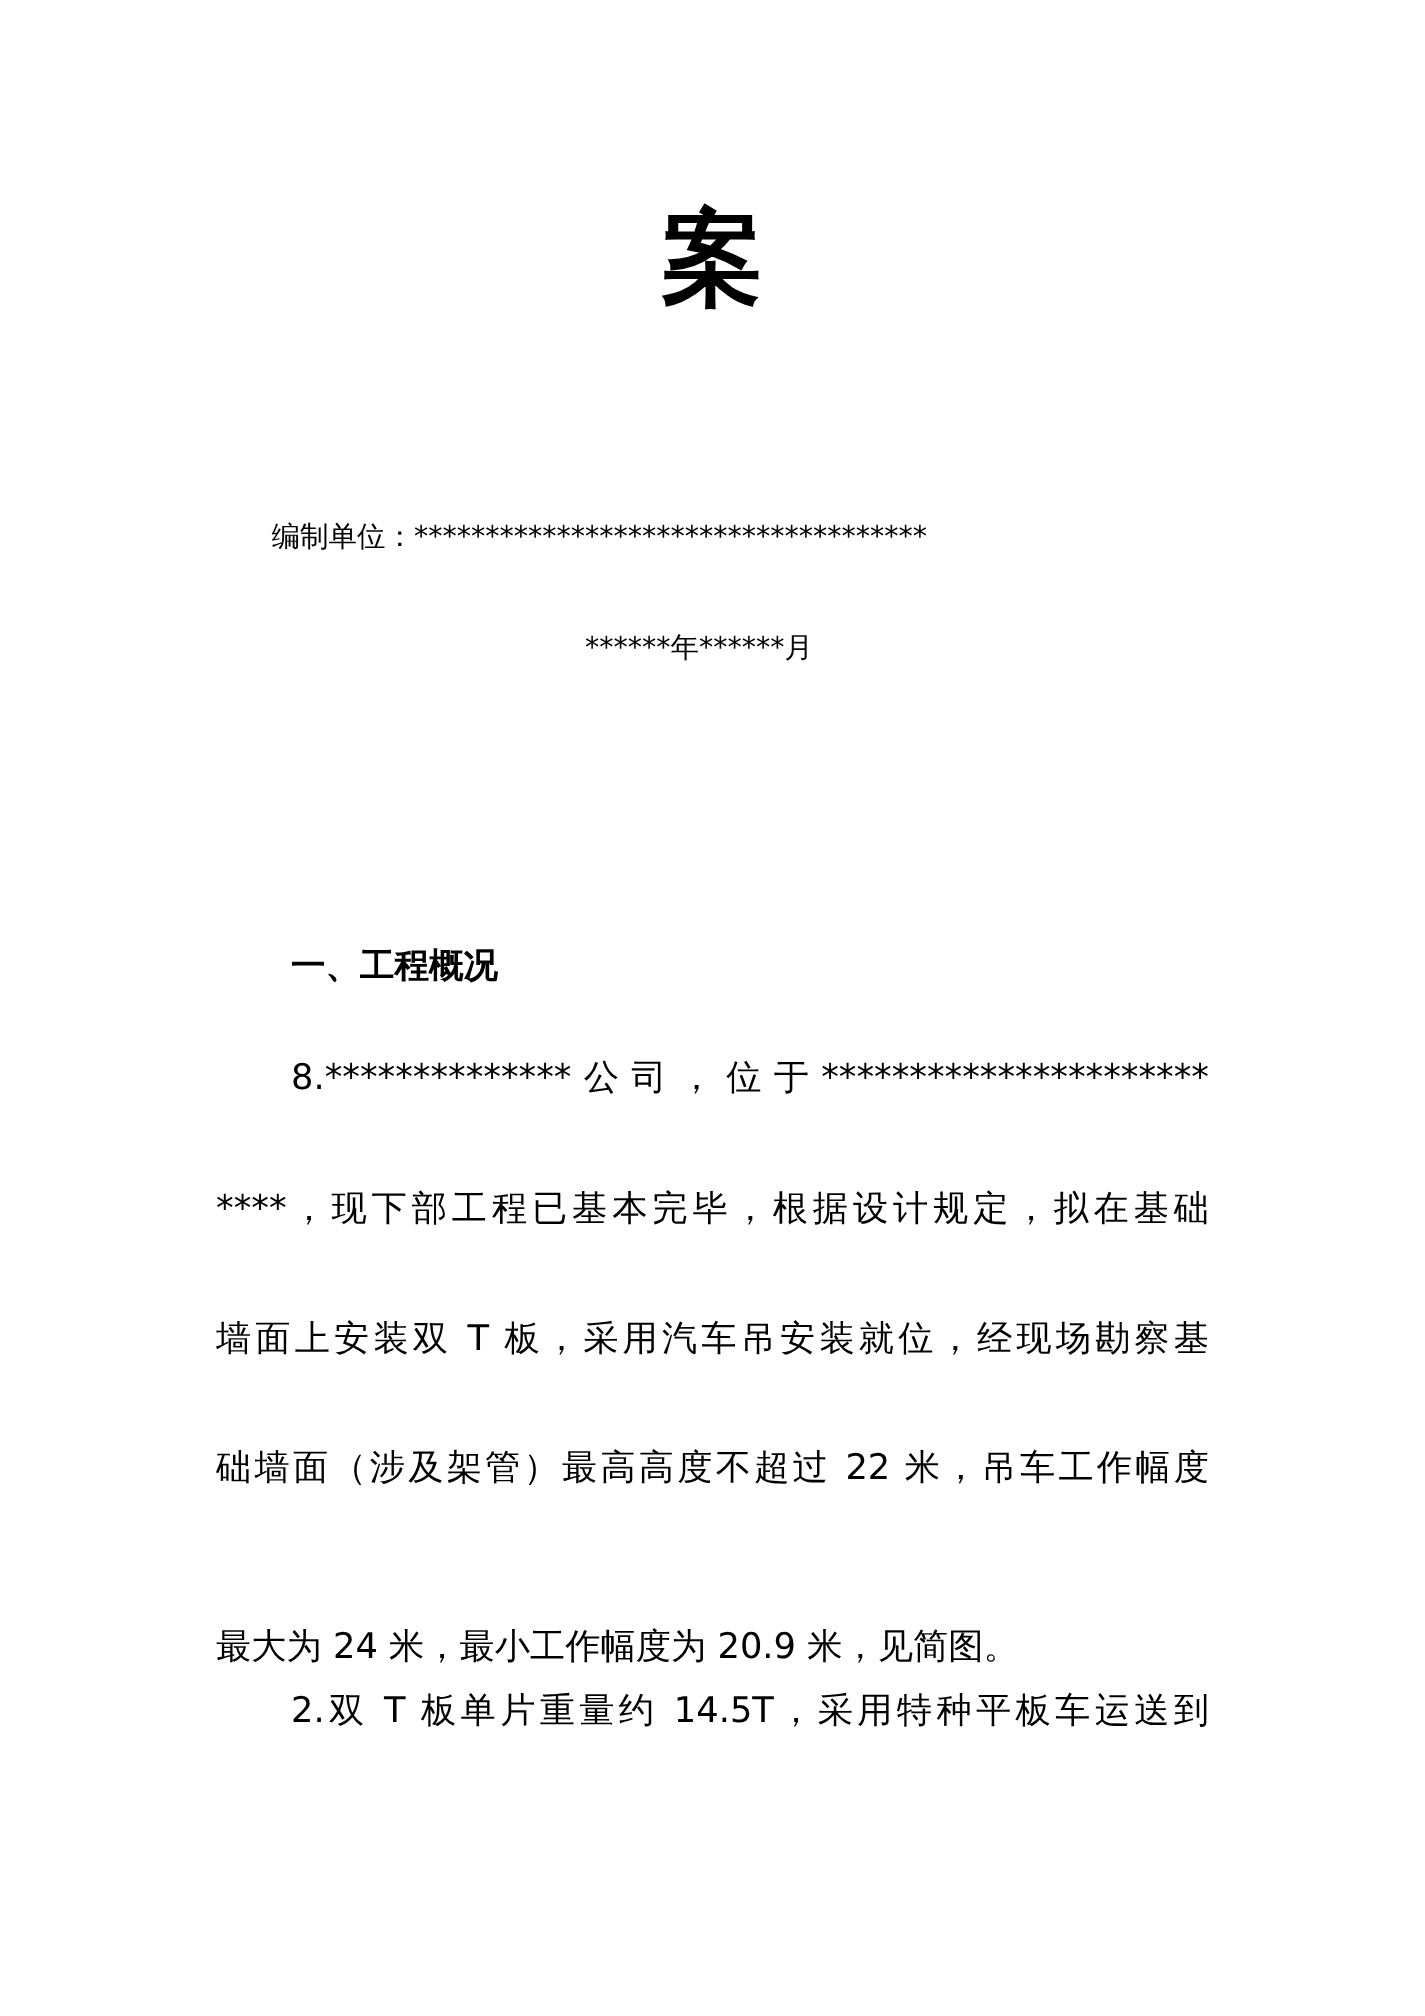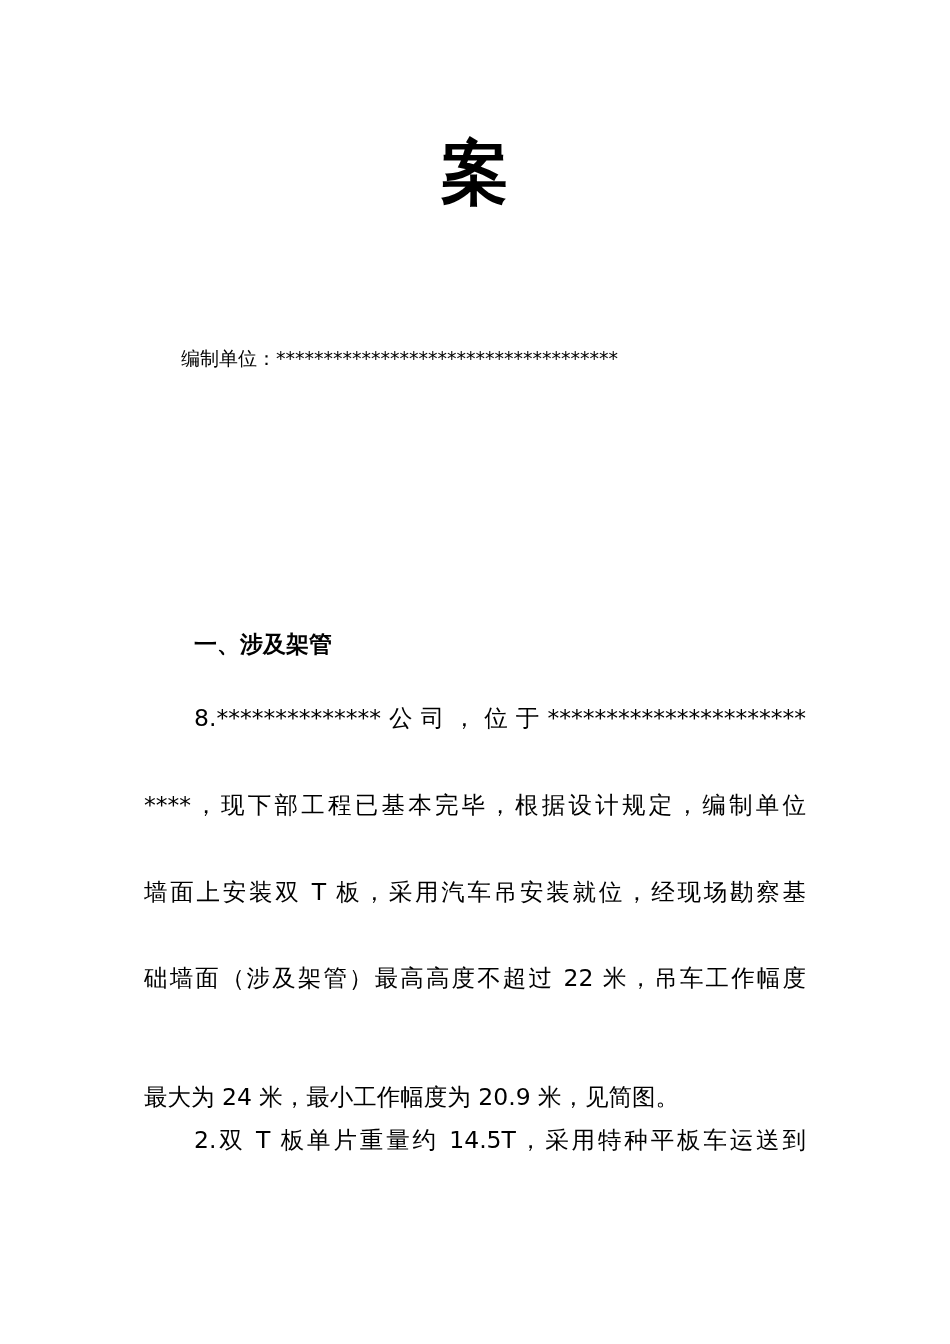--- a/index.html
+++ b/index.html
@@ -74,23 +74,24 @@
   </style>
 </head>
 <body>
 
 <div class="page">
 
   <div class="title">案</div>
 
   <div class="meta-line meta-unit"><span>编制单位：</span><span>************************************</span></div>
 
+  <div class="meta-line meta-date">******年******月</div>
 
-  <div class="heading">一、涉及架管</div>
+  <div class="heading">一、工程概况</div>
 
   <div class="body-line indent" style="top:703px;">8.**************公司，位于**********************</div>
-  <div class="body-line" style="top:790px;">****，现下部工程已基本完毕，根据设计规定，编制单位</div>
+  <div class="body-line" style="top:790px;">****，现下部工程已基本完毕，根据设计规定，拟在基础</div>
   <div class="body-line" style="top:877px;">墙面上安装双 T 板，采用汽车吊安装就位，经现场勘察基</div>
   <div class="body-line" style="top:963px;">础墙面（涉及架管）最高高度不超过 22 米，吊车工作幅度</div>
   <div class="body-line last" style="top:1050px;margin-top:32px;">最大为 24 米，最小工作幅度为 20.9 米，见简图。</div>
   <div class="body-line indent" style="top:1125px;">2.双 T 板单片重量约 14.5T，采用特种平板车运送到</div>
 
 </div>
 
 </body></html>

